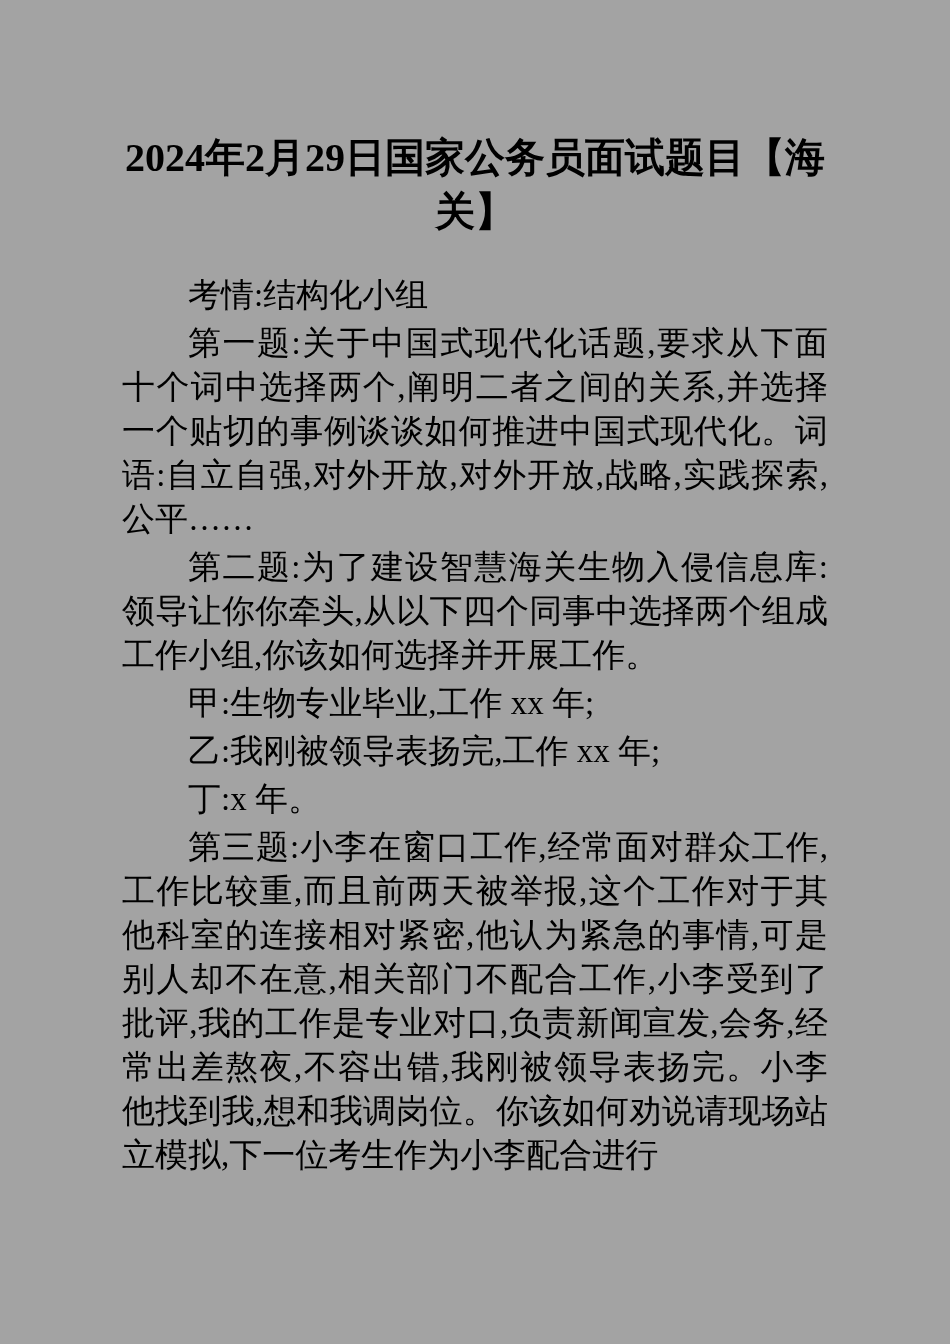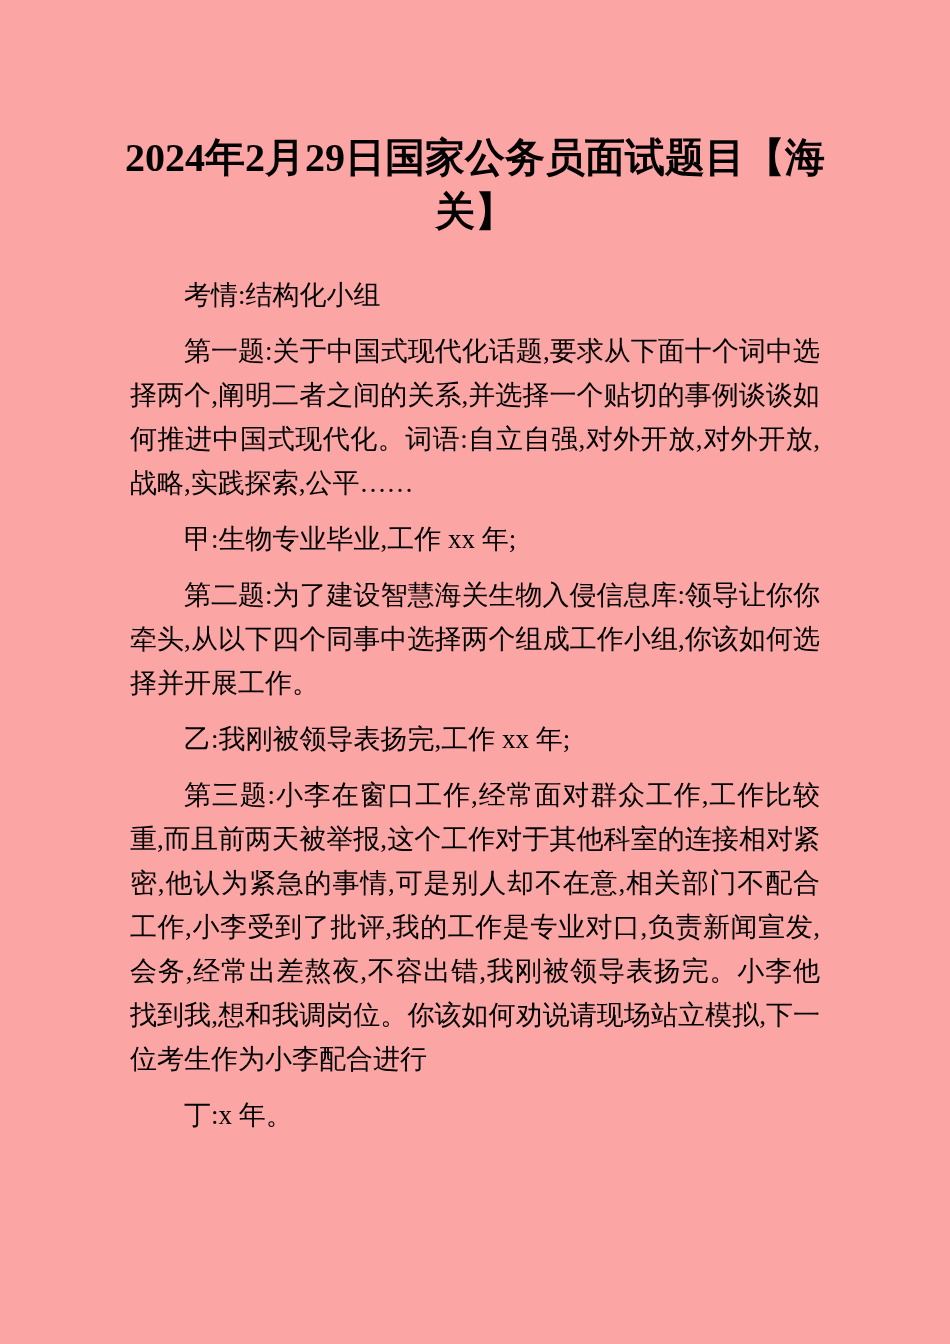--- a/index.html
+++ b/index.html
@@ -5,21 +5,21 @@
   html, body {
     margin: 0;
     padding: 0;
     background: #ffffff;
   }
   .page {
     position: relative;
     width: 950px;
     height: 1344px;
     margin: 0 auto;
-    background: #fca5a5;
+    background: #a3a3a3;
     color: #000000;
     box-sizing: border-box;
     padding-top: 131px;
     overflow: hidden;
     font-family: "Liberation Serif", "DejaVu Serif", serif;
   }
   .doc-title {
     margin: 0 0 34px 0;
     width: 100%;
     text-align: center;
@@ -30,43 +30,43 @@
   }
   .title-line {
     display: block;
     white-space: nowrap;
   }
   .doc-body {
     margin: 0 118px;
     width: 714px;
   }
   .doc-body p {
-    margin: 12px;
+    margin: 4px;
     padding: 0;
-    font-size: 27px;
+    font-size: 33px;
     line-height: 44px;
     text-align: justify;
     text-indent: 2em;
     color: #000000;
     word-break: normal;
   }
 </style>
 </head>
 <body>
 
 <div class="page">
 
   <h1 class="doc-title">
     <span class="title-line">2024年2月29日国家公务员面试题目【海</span>
     <span class="title-line">关】</span>
   </h1>
 
   <div class="doc-body">
     <p>考情:结构化小组</p>
     <p>第一题:关于中国式现代化话题,要求从下面十个词中选择两个,阐明二者之间的关系,并选择一个贴切的事例谈谈如何推进中国式现代化。词语:自立自强,对外开放,对外开放,战略,实践探索,公平……</p>
+    <p>第二题:为了建设智慧海关生物入侵信息库:领导让你你牵头,从以下四个同事中选择两个组成工作小组,你该如何选择并开展工作。</p>
     <p>甲:生物专业毕业,工作 xx 年;</p>
-    <p>第二题:为了建设智慧海关生物入侵信息库:领导让你你牵头,从以下四个同事中选择两个组成工作小组,你该如何选择并开展工作。</p>
     <p>乙:我刚被领导表扬完,工作 xx 年;</p>
+    <p>丁:x 年。</p>
     <p>第三题:小李在窗口工作,经常面对群众工作,工作比较重,而且前两天被举报,这个工作对于其他科室的连接相对紧密,他认为紧急的事情,可是别人却不在意,相关部门不配合工作,小李受到了批评,我的工作是专业对口,负责新闻宣发,会务,经常出差熬夜,不容出错,我刚被领导表扬完。小李他找到我,想和我调岗位。你该如何劝说请现场站立模拟,下一位考生作为小李配合进行</p>
-    <p>丁:x 年。</p>
   </div>
 
 </div>
 
 </body></html>

